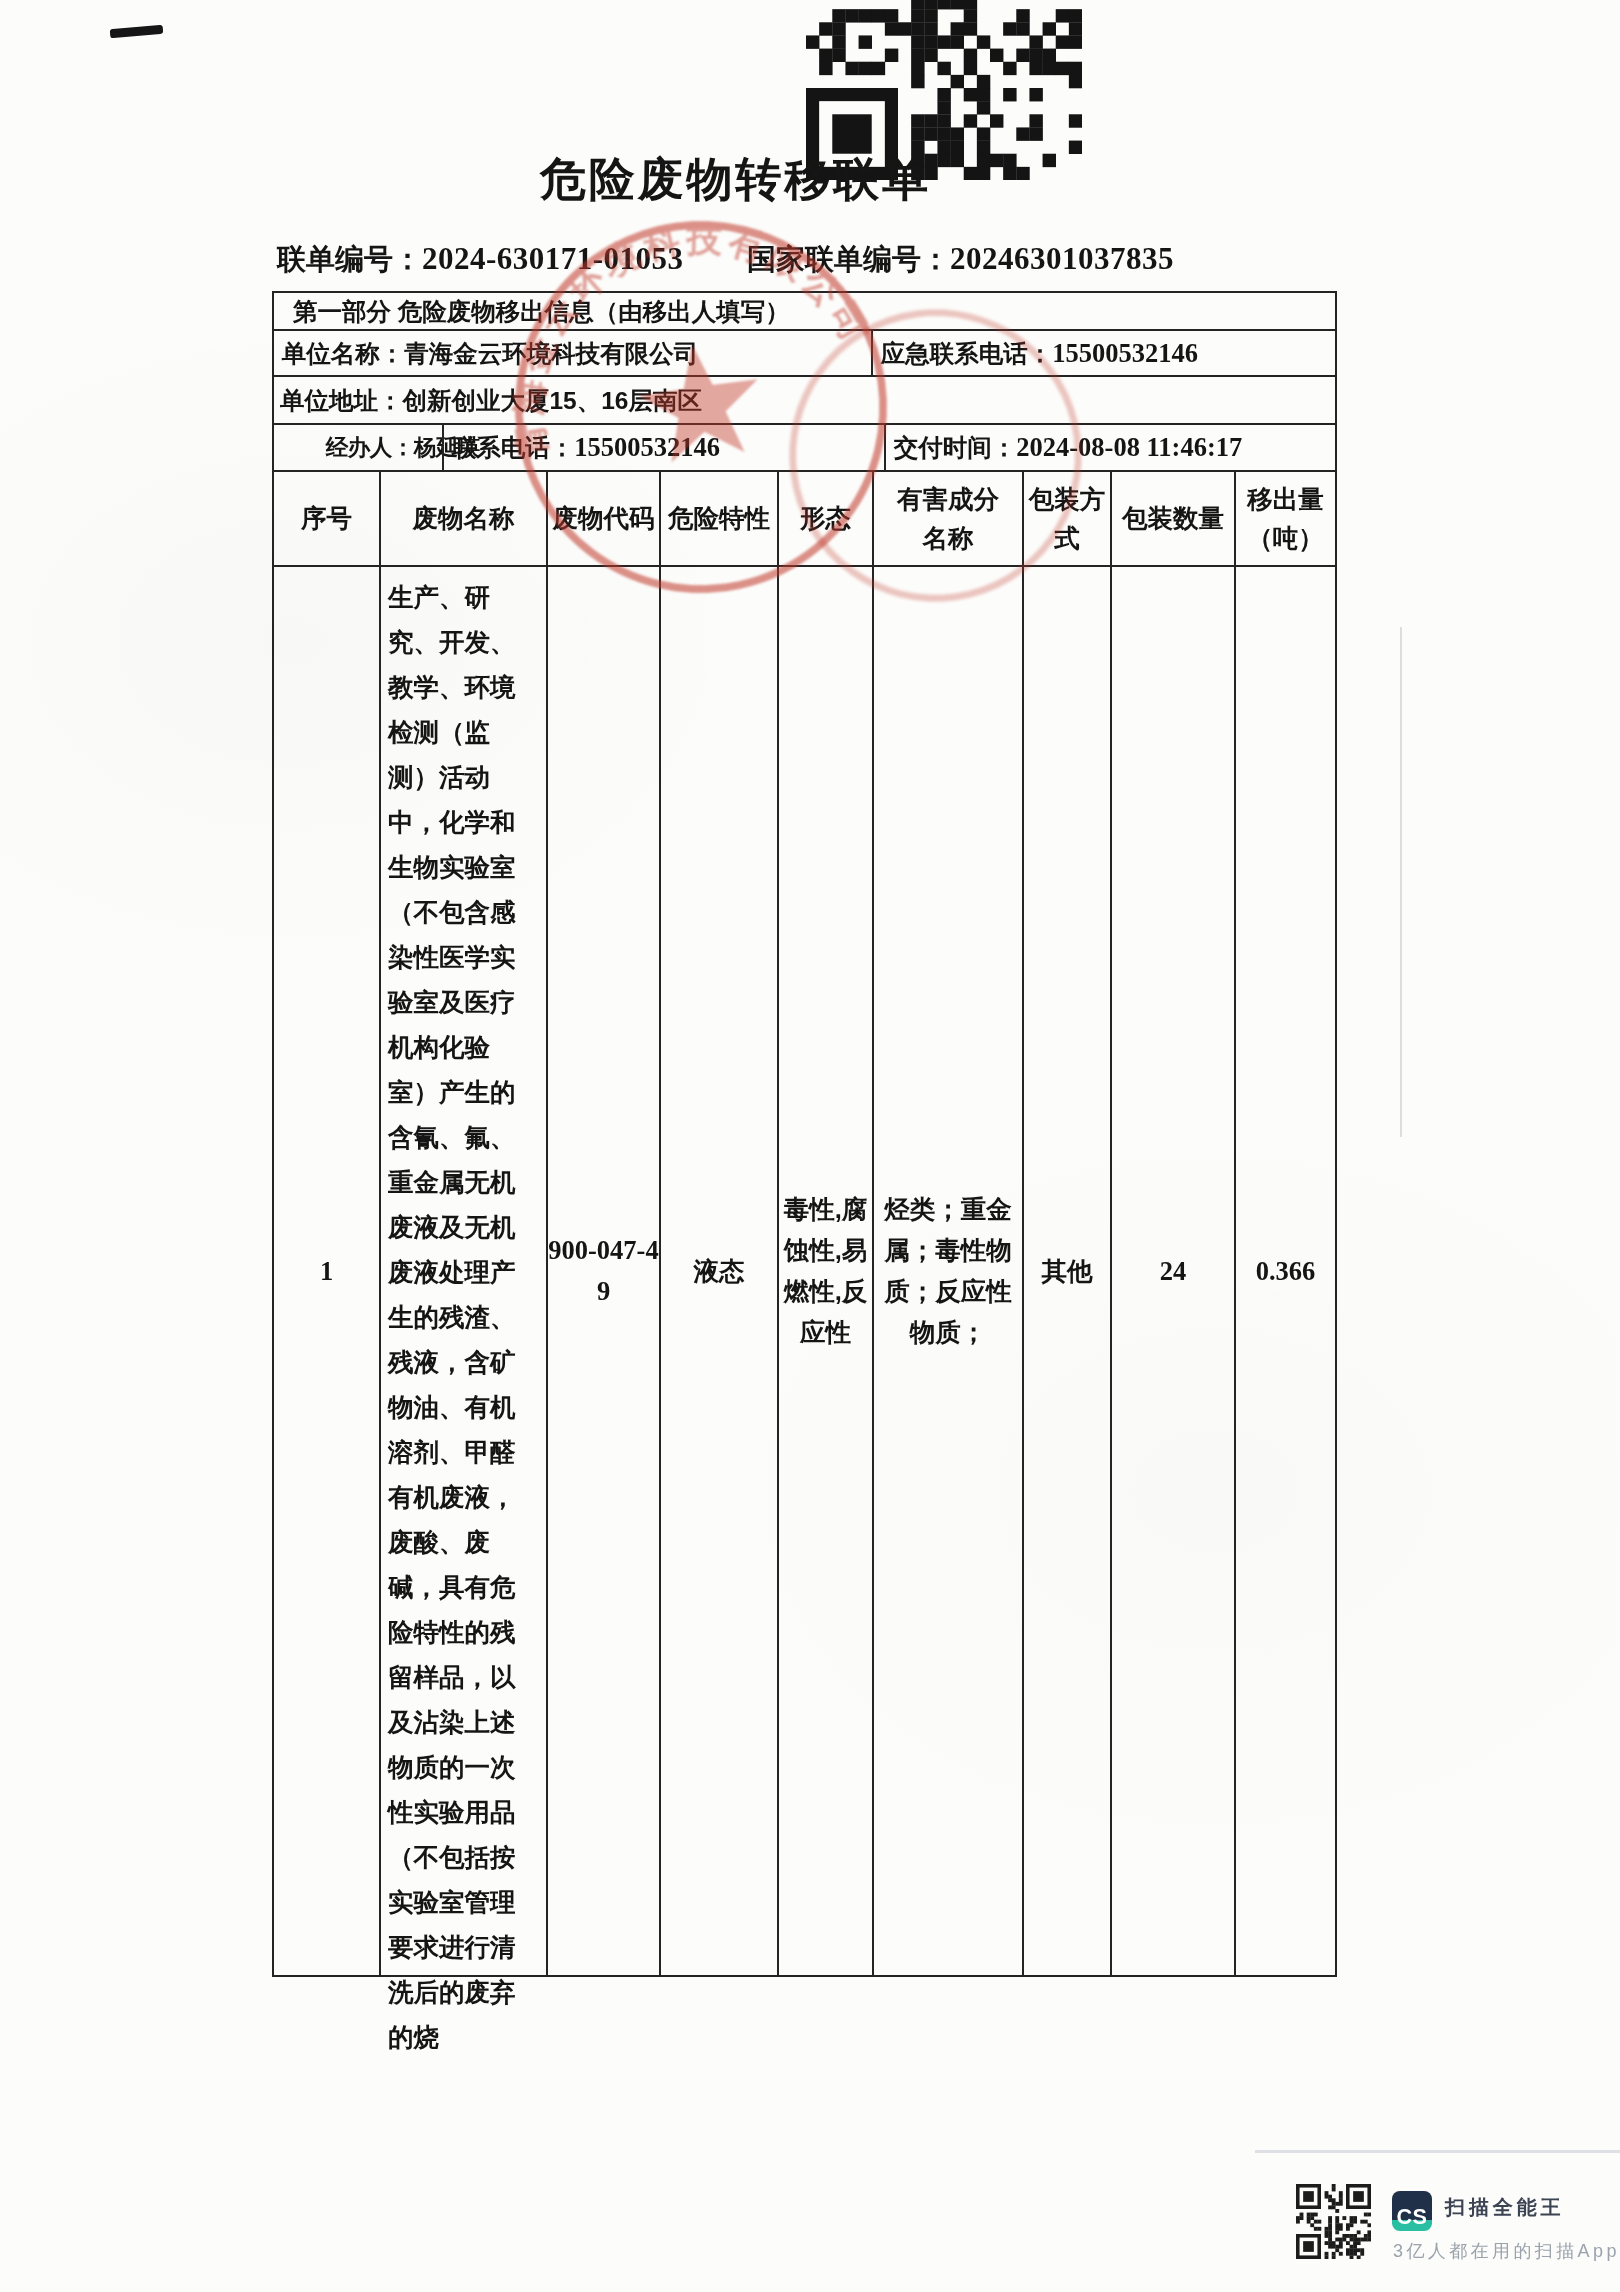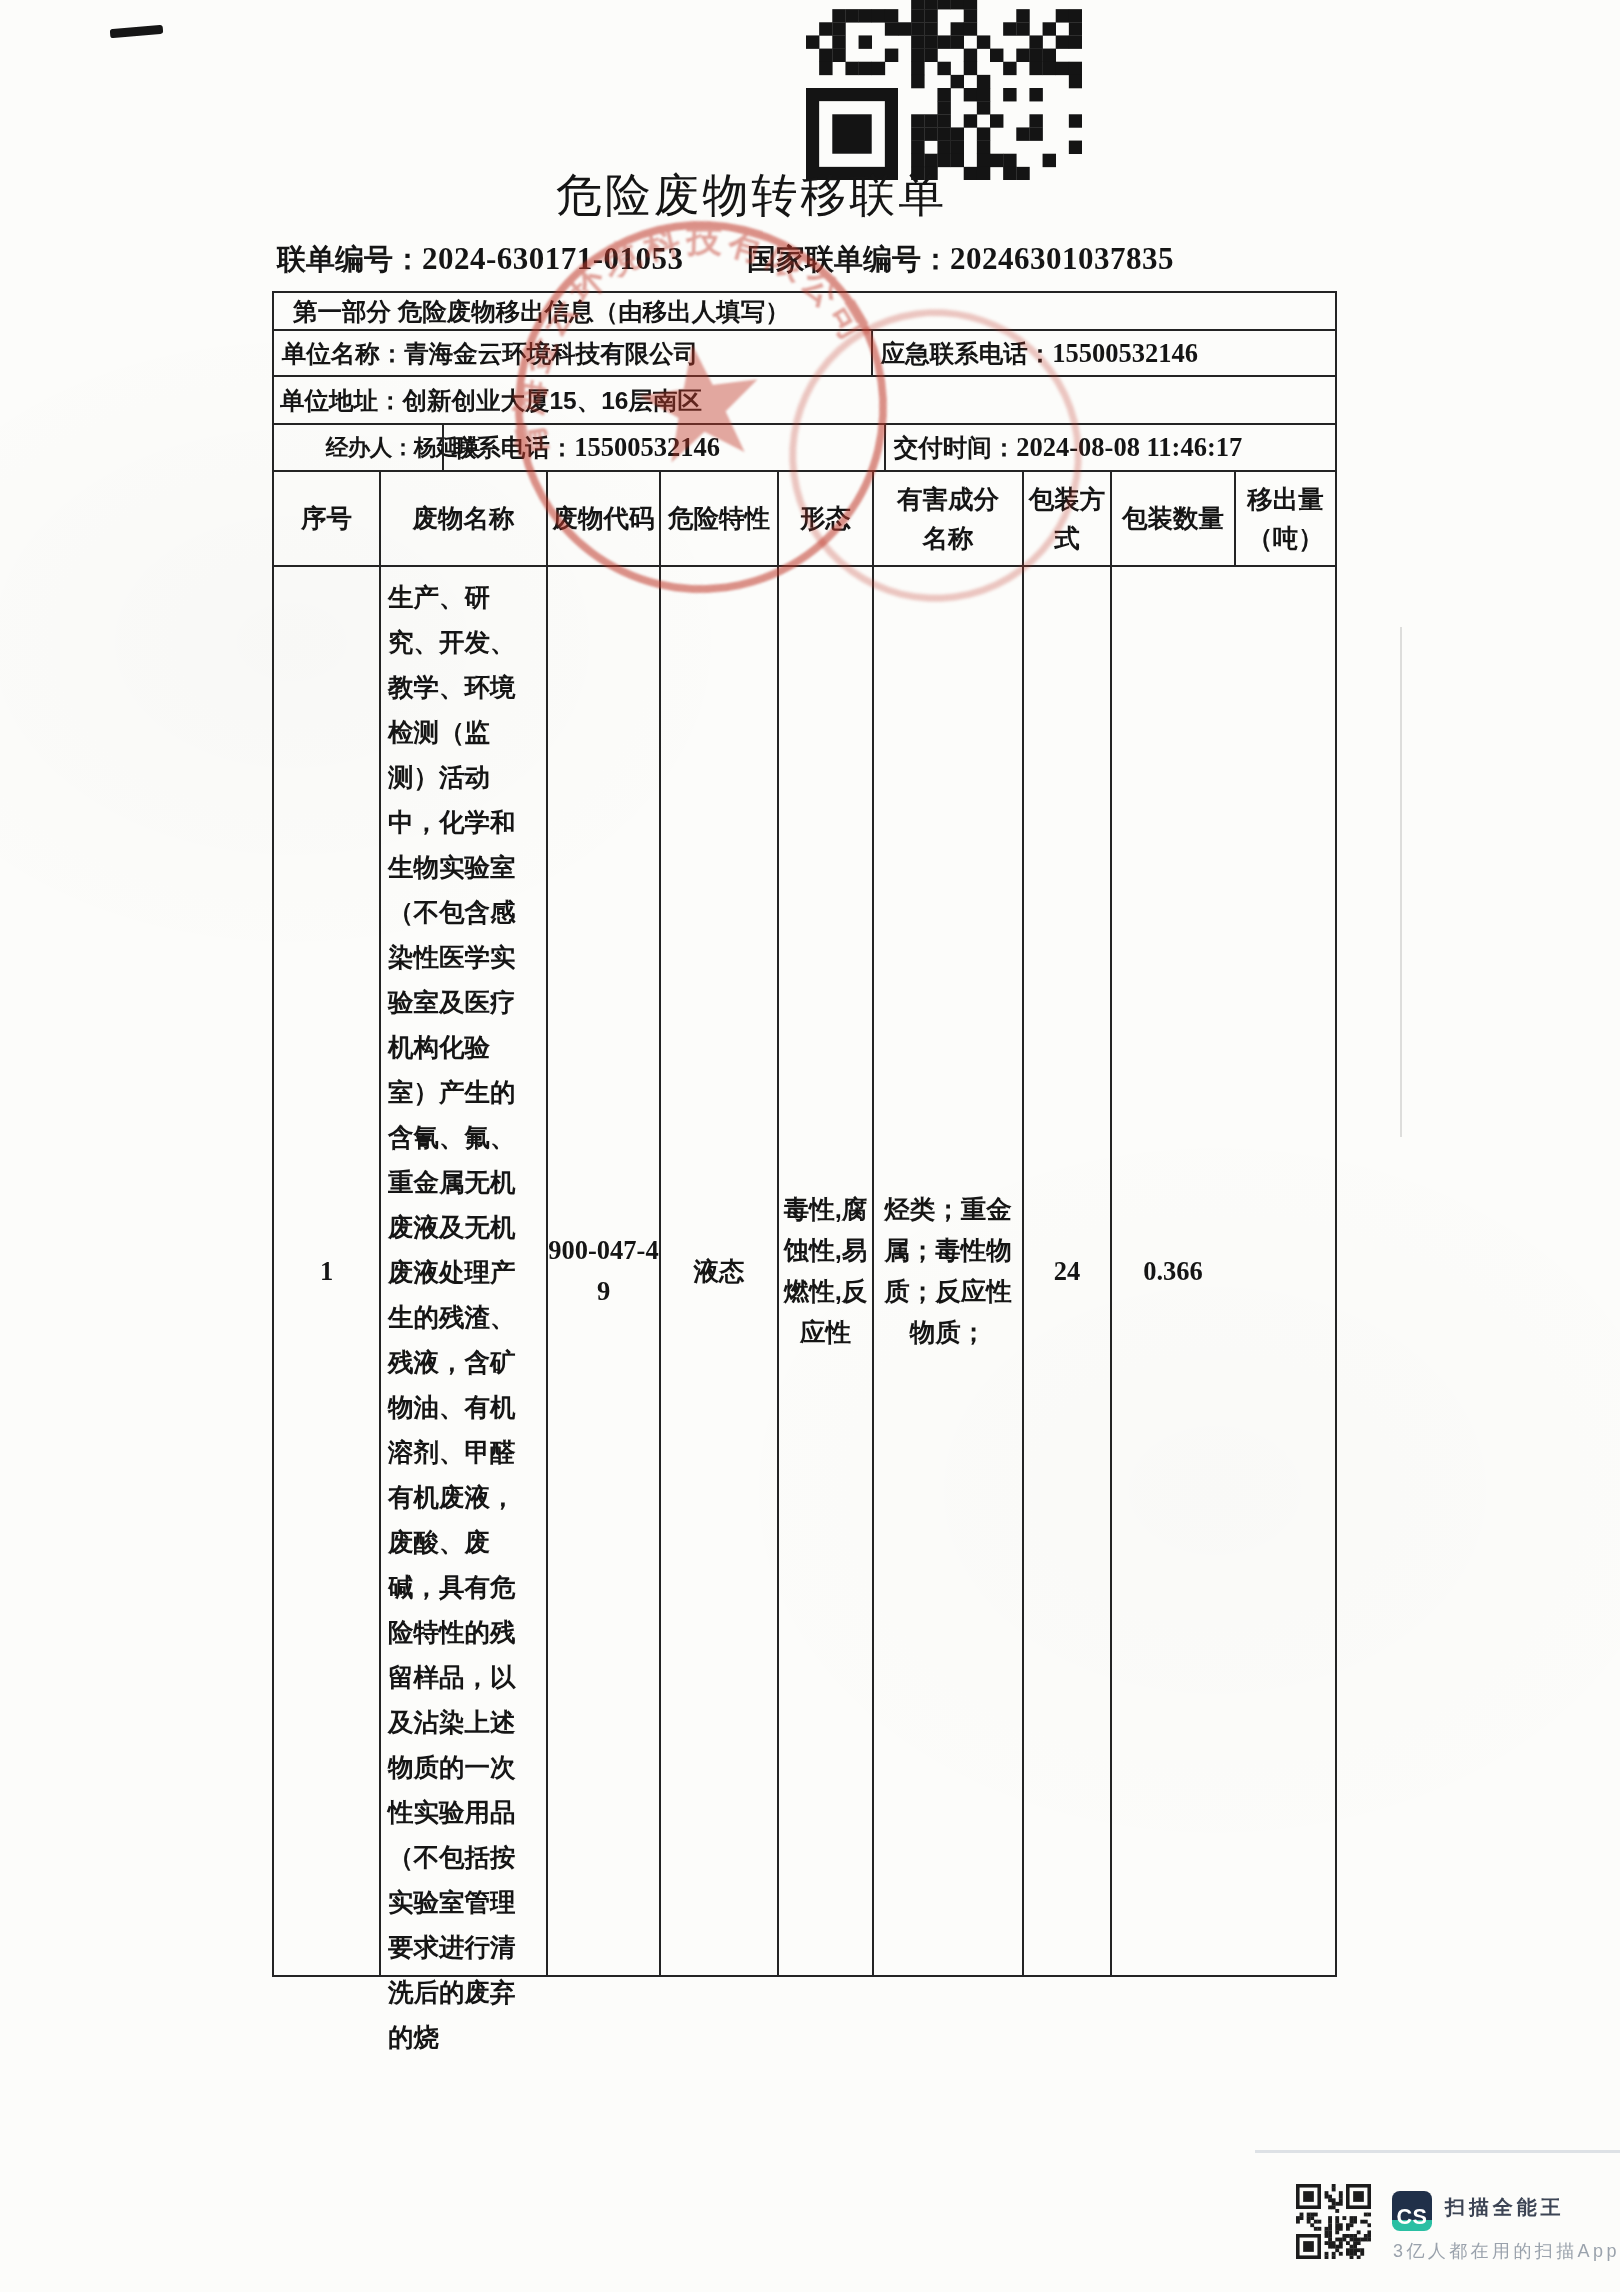--- a/index.html
+++ b/index.html
@@ -10,22 +10,22 @@
       radial-gradient(ellipse 784px 588px at 75% 65%, rgba(0,0,0,0.012), transparent 70%),
       #fcfcfa;
     font-family:"Liberation Sans", sans-serif;
   }
   
   .ink-mark{position:absolute;left:110px;top:26.5px;width:53px;height:8.8px;background:#161616;border-radius:2.9px;transform:rotate(-5deg);}
   
   .qr-top-wrap{position:absolute;left:806px;top:0;width:276px;height:180px;overflow:hidden;}
   .qr-top-wrap svg{position:absolute;left:0;top:-96px;width:276px;height:276px;}
   
-  .title{position:absolute;left:510px;top:149px;width:451px;margin:16px;text-align:center;
-    font-size:46px;font-weight:400;letter-spacing:2.9px;}
+  .title{position:absolute;left:510px;top:149px;width:451px;margin:0;text-align:center;
+    font-size:46px;font-weight:700;letter-spacing:2.9px;}
   .meta{position:absolute;left:272px;top:240px;width:1063px;height:43px;font-size:29px;font-weight:700;}
   .meta .num{font-family:"Liberation Serif", serif;font-size:31px;font-weight:600;letter-spacing:0.5px;margin-top:11px;}
   .meta-left{position:absolute;left:4.9px;top:0;white-space:nowrap;}
   .meta-right{position:absolute;left:475px;top:0;white-space:nowrap;}
   
   .formbox{position:absolute;left:272px;top:291px;width:1061px;border:2.9px solid #242424;background:transparent;}
   .frow{display:flex;border-bottom:2px solid #242424;align-items:center;font-size:24.5px;font-weight:700;}
   .frow .cell{display:flex;align-items:center;padding:0 7.8px;height:100%;box-sizing:border-box;white-space:nowrap;}
   .r1{height:36px;padding-left:19px;}
   .r2{height:44px;}
@@ -273,20 +273,21 @@
       <div class="dcell">
           <span class="num">1</span>
         </div>
       <div class="dcell name bl">生产、研究、开发、教学、环境检测（监测）活动中，化学和生物实验室（不包含感染性医学实验室及医疗机构化验室）产生的含氰、氟、重金属无机废液及无机废液处理产生的残渣、残液，含矿物油、有机溶剂、甲醛有机废液，废酸、废碱，具有危险特性的残留样品，以及沾染上述物质的一次性实验用品（不包括按实验室管理要求进行清洗后的废弃的烧</div>
       <div class="dcell bl">
           <span class="num">900-047-49</span>
         </div>
       <div class="dcell bl">液态</div>
       <div class="dcell bl">毒性,腐蚀性,易燃性,反应性</div>
       <div class="dcell harm bl">烃类；重金属；毒性物质；反应性物质；</div>
+      <div class="dcell bl">其他</div>
       <div class="dcell bl">
           <span class="num">24</span>
         </div>
       <div class="dcell bl">
           <span class="num">0.366</span>
         </div>
     </div>
   </div>
 
   <svg class="seal" viewBox="0 0 380 380">

